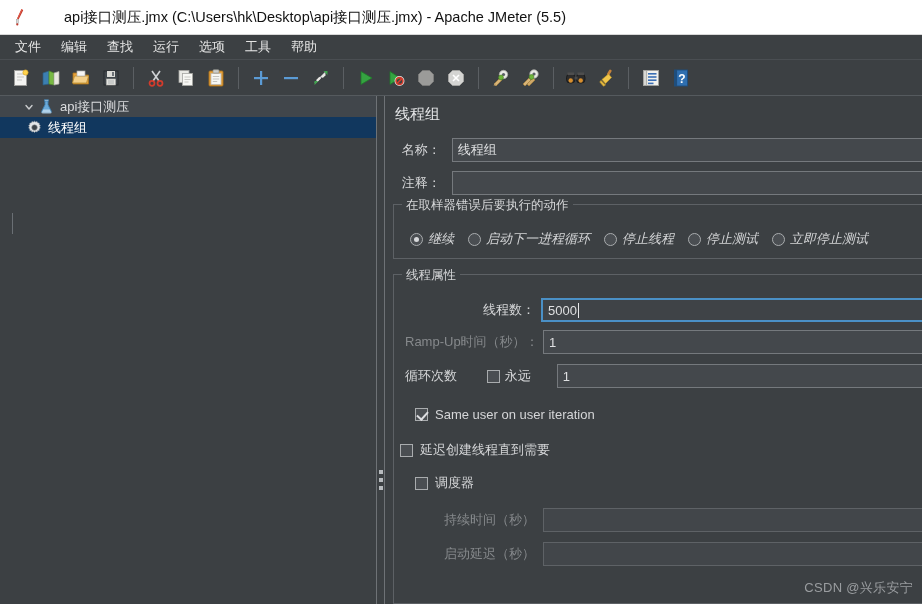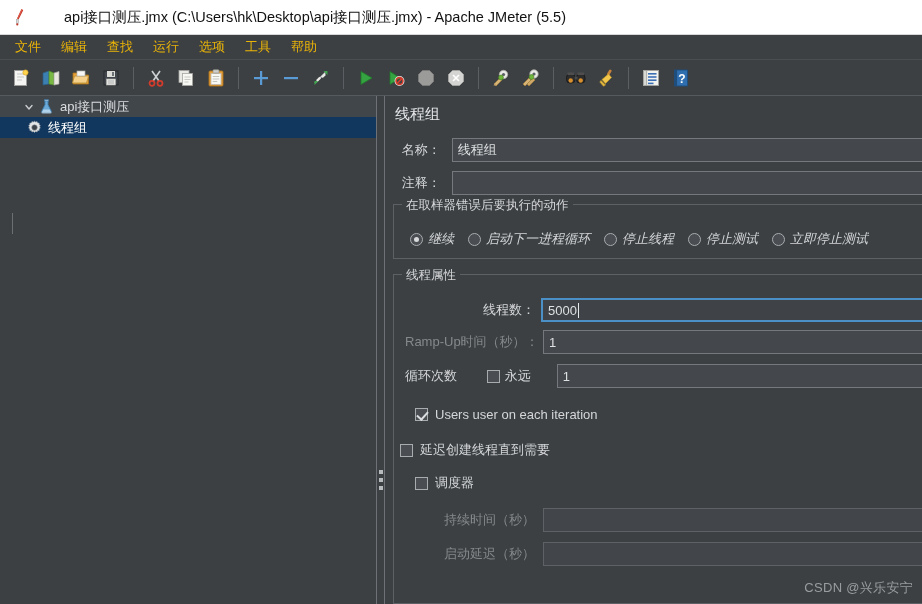--- a/index.html
+++ b/index.html
@@ -29,21 +29,21 @@
   }
 
   
   .menubar {
     position: absolute; left: 0; top: 35px; width: 922px; height: 25px;
     background: #3c4043;
     display: flex; align-items: center;
     border-bottom: 1px solid #4a4e52;
   }
   .menu-item {
-    font-size: 13px; color: #eab308;
+    font-size: 13px; color: #e5e5e5;
     padding: 2px 9px; margin-left: 2px;
     white-space: nowrap; cursor: default;
   }
   .menu-item:first-child { margin-left: 6px; }
 
   
   .toolbar {
     position: absolute; left: 0; top: 60px; width: 922px; height: 36px;
     background: #3c4043;
     display: flex; align-items: center;
@@ -499,21 +499,21 @@
 
     <div class="form-row" style="left:20px; top:268px; width:890px;">
       <span class="form-label" style="width:66px; text-align:left;">循环次数</span>
       <span class="cb-mark" style="margin-left:16px; margin-right:5px;"></span>
       <span class="cb-label" style="margin-right:26px;text-align:right;">永远</span>
       <span class="tfield" style="width:742px;">1</span>
     </div>
 
     <div class="cb-row" style="left:30px; top:311px;">
       <span class="cb-mark on"></span>
-      <span class="cb-label">Users user on each iteration</span>
+      <span class="cb-label">Same user on user iteration</span>
     </div>
 
     <div class="cb-row" style="left:15px; top:345px;align-items:center;">
       <span class="cb-mark"></span>
       <span class="cb-label">延迟创建线程直到需要</span>
     </div>
 
     <div class="cb-row" style="left:30px; top:378px;">
       <span class="cb-mark"></span>
       <span class="cb-label">调度器</span>

